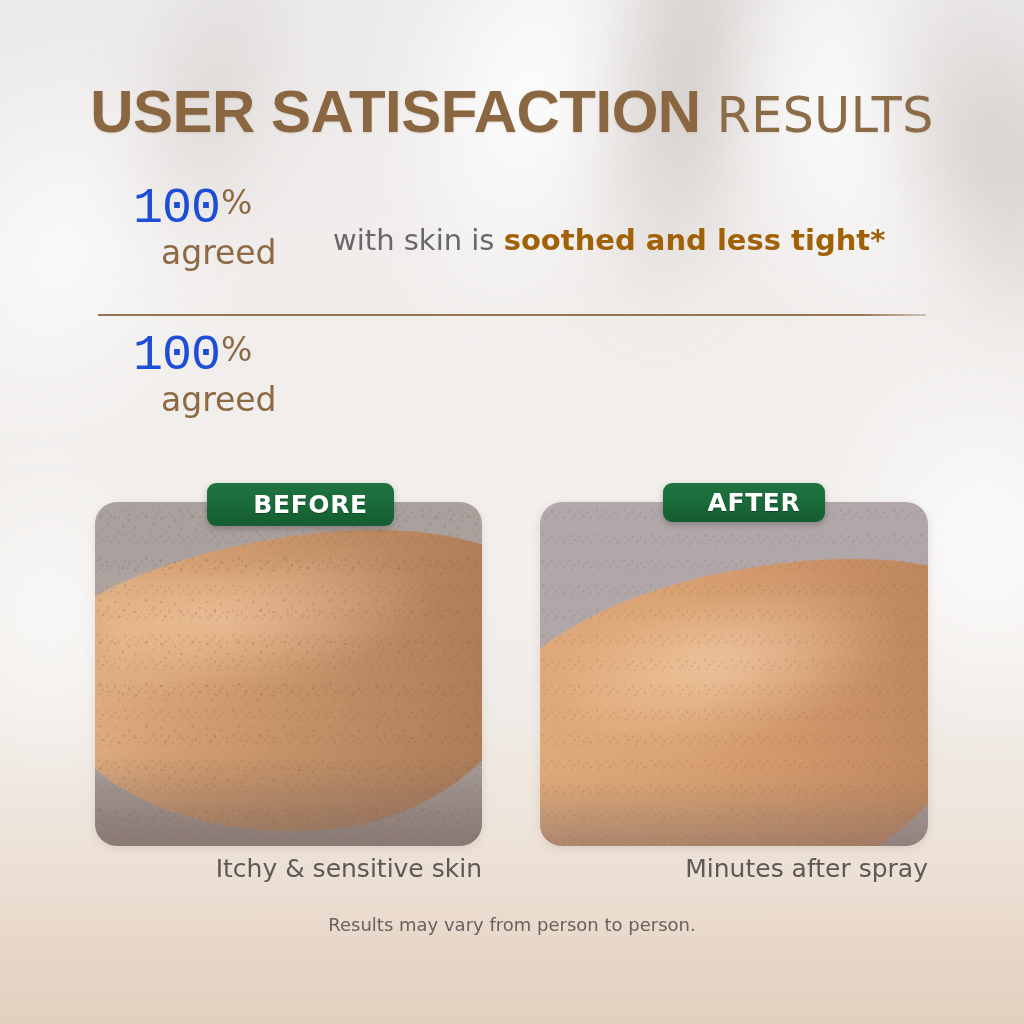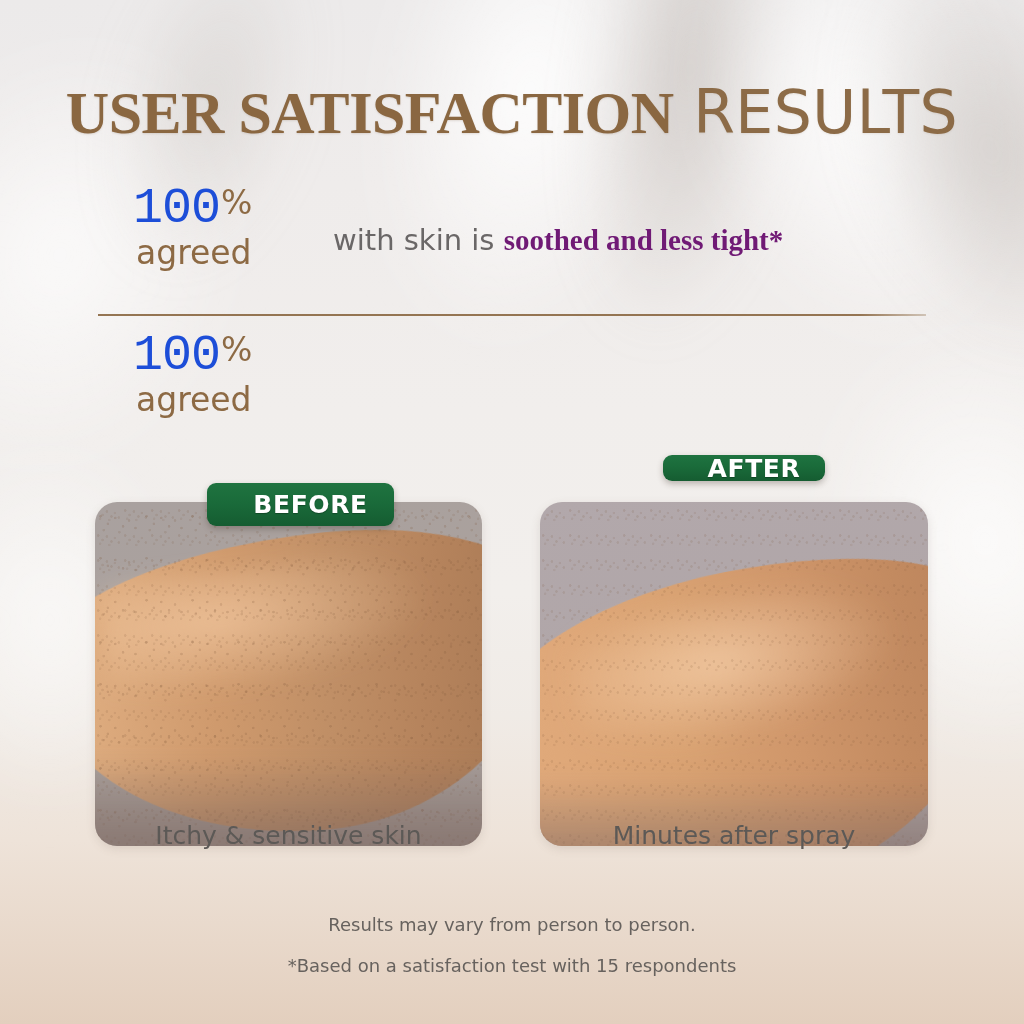--- a/index.html
+++ b/index.html
@@ -85,32 +85,32 @@
   
   .headline {
     position: absolute;
     left: 0; right: 0;
     top: 82px;
     text-align: center;
     white-space: nowrap;
     line-height: 1;
   }
   .headline .hl-bold {
-    font-family: Liberation Serif, serif;
+    font-family: Liberation Sans, sans-serif;
     font-weight: 700;
     font-size: 60px;
     letter-spacing: -0.5px;
     color: #8a6741;
     text-shadow: 0 1px 2px rgba(120,95,70,.18);
     margin-top: 21px;
   }
   .headline .hl-light {
     font-family: "DejaVu Sans", sans-serif;
     font-weight: 400;
-    font-size: 60px;
+    font-size: 49px;
     letter-spacing: 0.5px;
     color: #8c6b47;
     text-shadow: 0 1px 2px rgba(120,95,70,.12);
   }
 
   
   .stat-row {
     position: absolute;
     display: flex;
     align-items: flex-start;
@@ -143,37 +143,37 @@
     font-size: 33px;
     color: #8d6a44;
     margin-top: 2px;
     margin-left: 1px;
   }
   .stat-agreed {
     font-family: "DejaVu Sans", sans-serif;
     font-weight: 400;
     font-size: 33px;
     color: #8d6a44;
-    margin-left: 3px;
+    margin-left: 28px;
     margin-top: 4px;
     line-height: 1;
   }
 
   .stat-claim {
     flex: 1 1 auto;
     margin-left: 15px;
     margin-top: 38px;
     font-family: "DejaVu Sans", sans-serif;
     font-size: 29px;
     line-height: 1.15;
     color: #636162;
     white-space: nowrap;
   }
   .stat-claim .light { font-weight: 400; color: #6a6767; }
-  .stat-claim .strong { font-weight: 700; color: #701a75; font-family: Liberation Serif, serif; }
+  .stat-claim .strong { font-weight: 700; color: #a16207; }
 
   .divider {
     position: absolute;
     left: 98px;
     top: 314px;
     width: 828px;
     height: 2px;
     background: linear-gradient(90deg, #8a6741 0%, #8a6741 92%, rgba(138,103,65,.35) 100%);
     opacity: .9;
   }
@@ -291,30 +291,30 @@
     box-shadow: 0 3px 6px rgba(60,45,35,.3);
     color: #ffffff;
     font-family: "DejaVu Sans", sans-serif;
     font-weight: 700;
     font-size: 25px;
     letter-spacing: .6px;
     text-shadow: 0 1px 1px rgba(0,0,0,.28);
     padding-left: 20px;
   }
   .badge-before { left: 207px; top: 483px; width: 167px; height: 43px; }
-  .badge-after  { left: 663px; top: 455px; width: 142px; height: 26px; }
+  .badge-after  { left: 663px; top: 483px; width: 142px; height: 39px; }
 
   
   .caption {
     position: absolute;
-    top: 821px;
+    top: 854px;
     font-family: "DejaVu Sans", sans-serif;
     font-size: 25px;
     color: #5c5956;
-    text-align: center;
+    text-align: right;
     white-space: nowrap;
   }
   .caption-before { left: 95px; width: 387px; }
   .caption-after  { left: 540px; width: 388px; }
 
   
   .disclaimer {
     position: absolute;
     left: 0; right: 0;
     text-align: center;
@@ -391,15 +391,14 @@
     </div>
   </div>
 
   <div class="badge badge-before">BEFORE</div>
   <div class="badge badge-after">AFTER</div>
 
   <div class="caption caption-before">Itchy &amp; sensitive skin</div>
   <div class="caption caption-after">Minutes after spray</div>
 
   <div class="disclaimer disclaimer-1">Results may vary from person to person.</div>
-  <div class="disclaimer disclaimer-2">*Based on a satisfaction test with 15 respondents</div>
 
 </div>
 
 </body></html>

